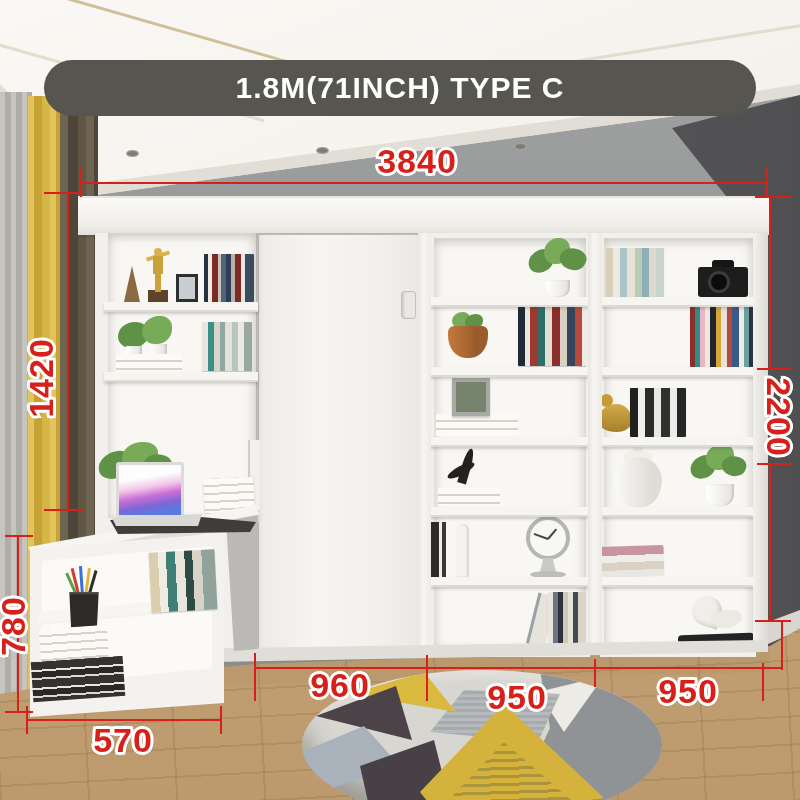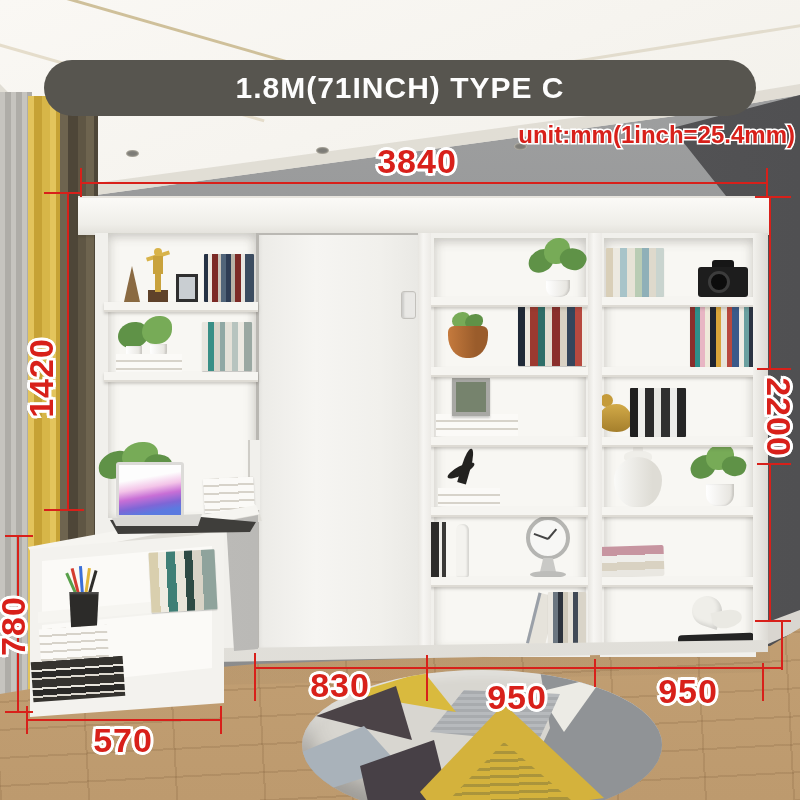--- a/index.html
+++ b/index.html
@@ -262,20 +262,19 @@
   <div class="rl" style="left:27px;top:719px;width:195px;height:2px;"></div>
   <div class="rl" style="left:26px;top:706px;width:2px;height:28px;"></div>
   <div class="rl" style="left:220px;top:706px;width:2px;height:28px;"></div>
   <div class="dim" style="left:73px;top:721px;width:100px;">570</div>
 
   <div class="rl" style="left:255px;top:667px;width:528px;height:2px;"></div>
   <div class="rl" style="left:254px;top:653px;width:2px;height:48px;"></div>
   <div class="rl" style="left:426px;top:655px;width:2px;height:46px;"></div>
   <div class="rl" style="left:594px;top:659px;width:2px;height:28px;"></div>
   <div class="rl" style="left:762px;top:663px;width:2px;height:38px;"></div>
-  <div class="dim" style="left:290px;top:666px;width:100px;">830</div>
+  <div class="dim" style="left:290px;top:666px;width:100px;">960</div>
   <div class="dim" style="left:467px;top:678px;width:100px;">950</div>
   <div class="dim" style="left:638px;top:672px;width:100px;">950</div>
 
   <div class="banner">1.8M(71INCH) TYPE C</div>
-  <div class="note">unit:mm(1inch=25.4mm)</div>
 
 </div>
 
 </body></html>

